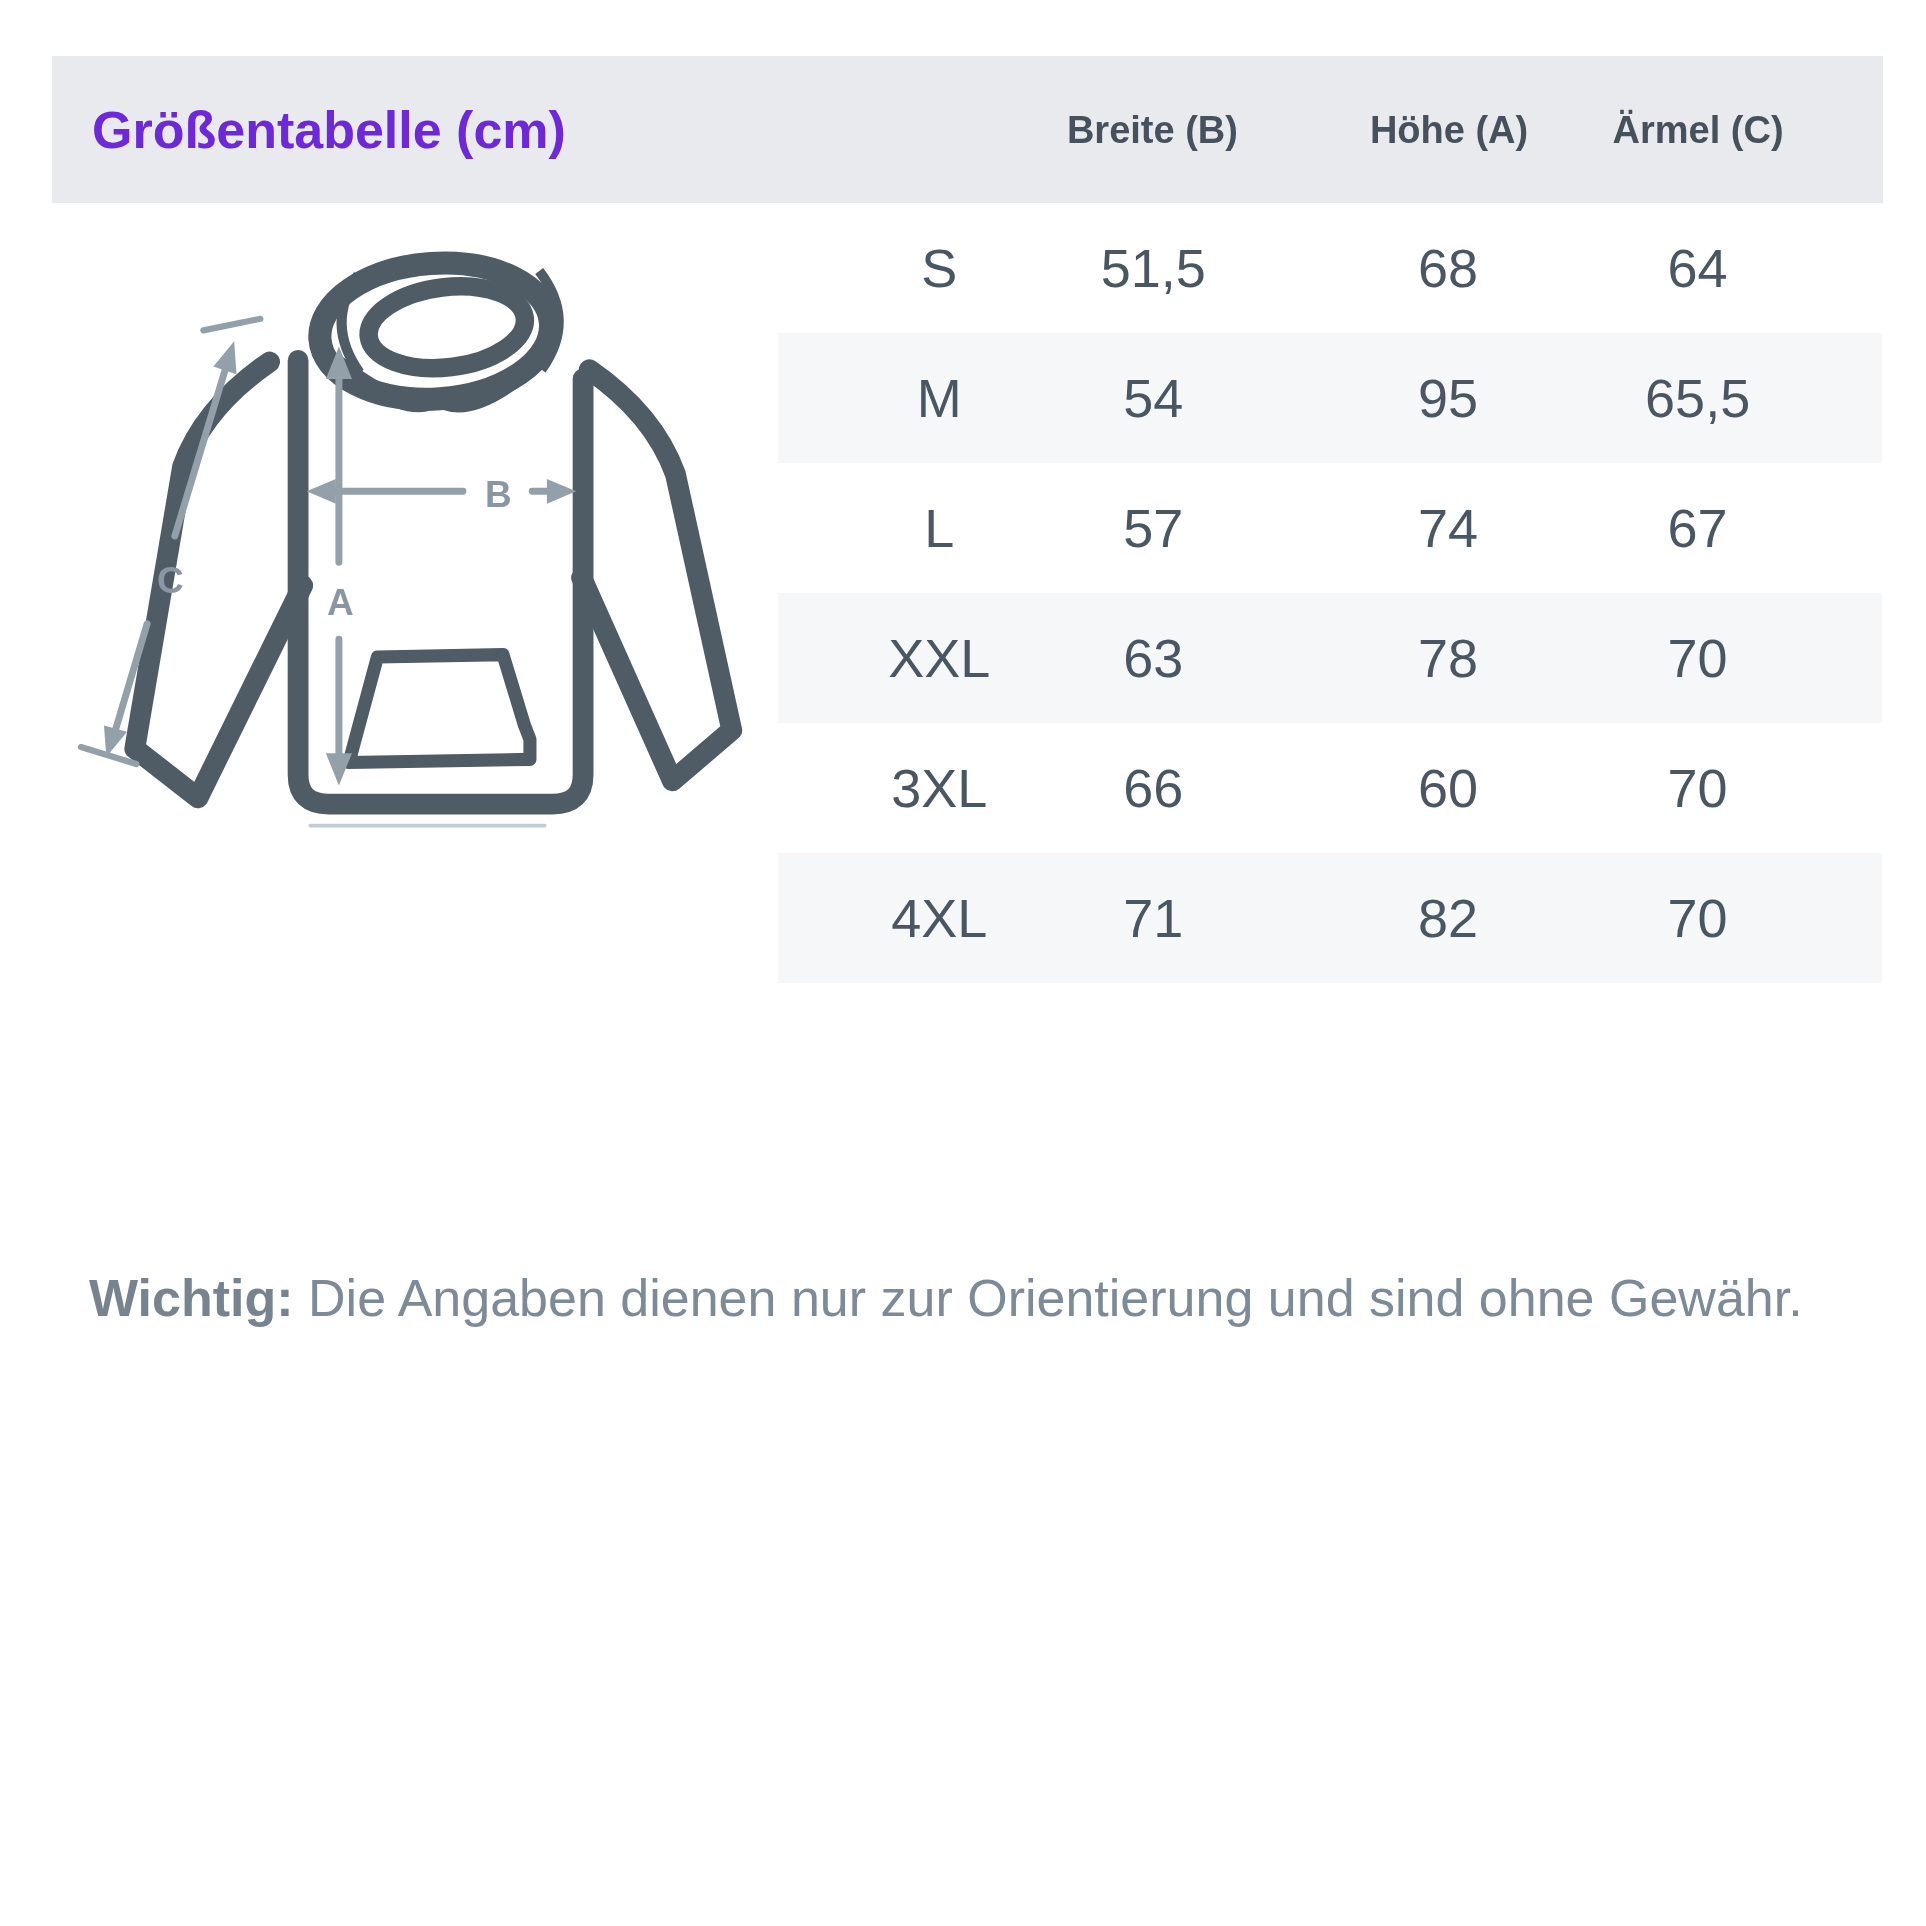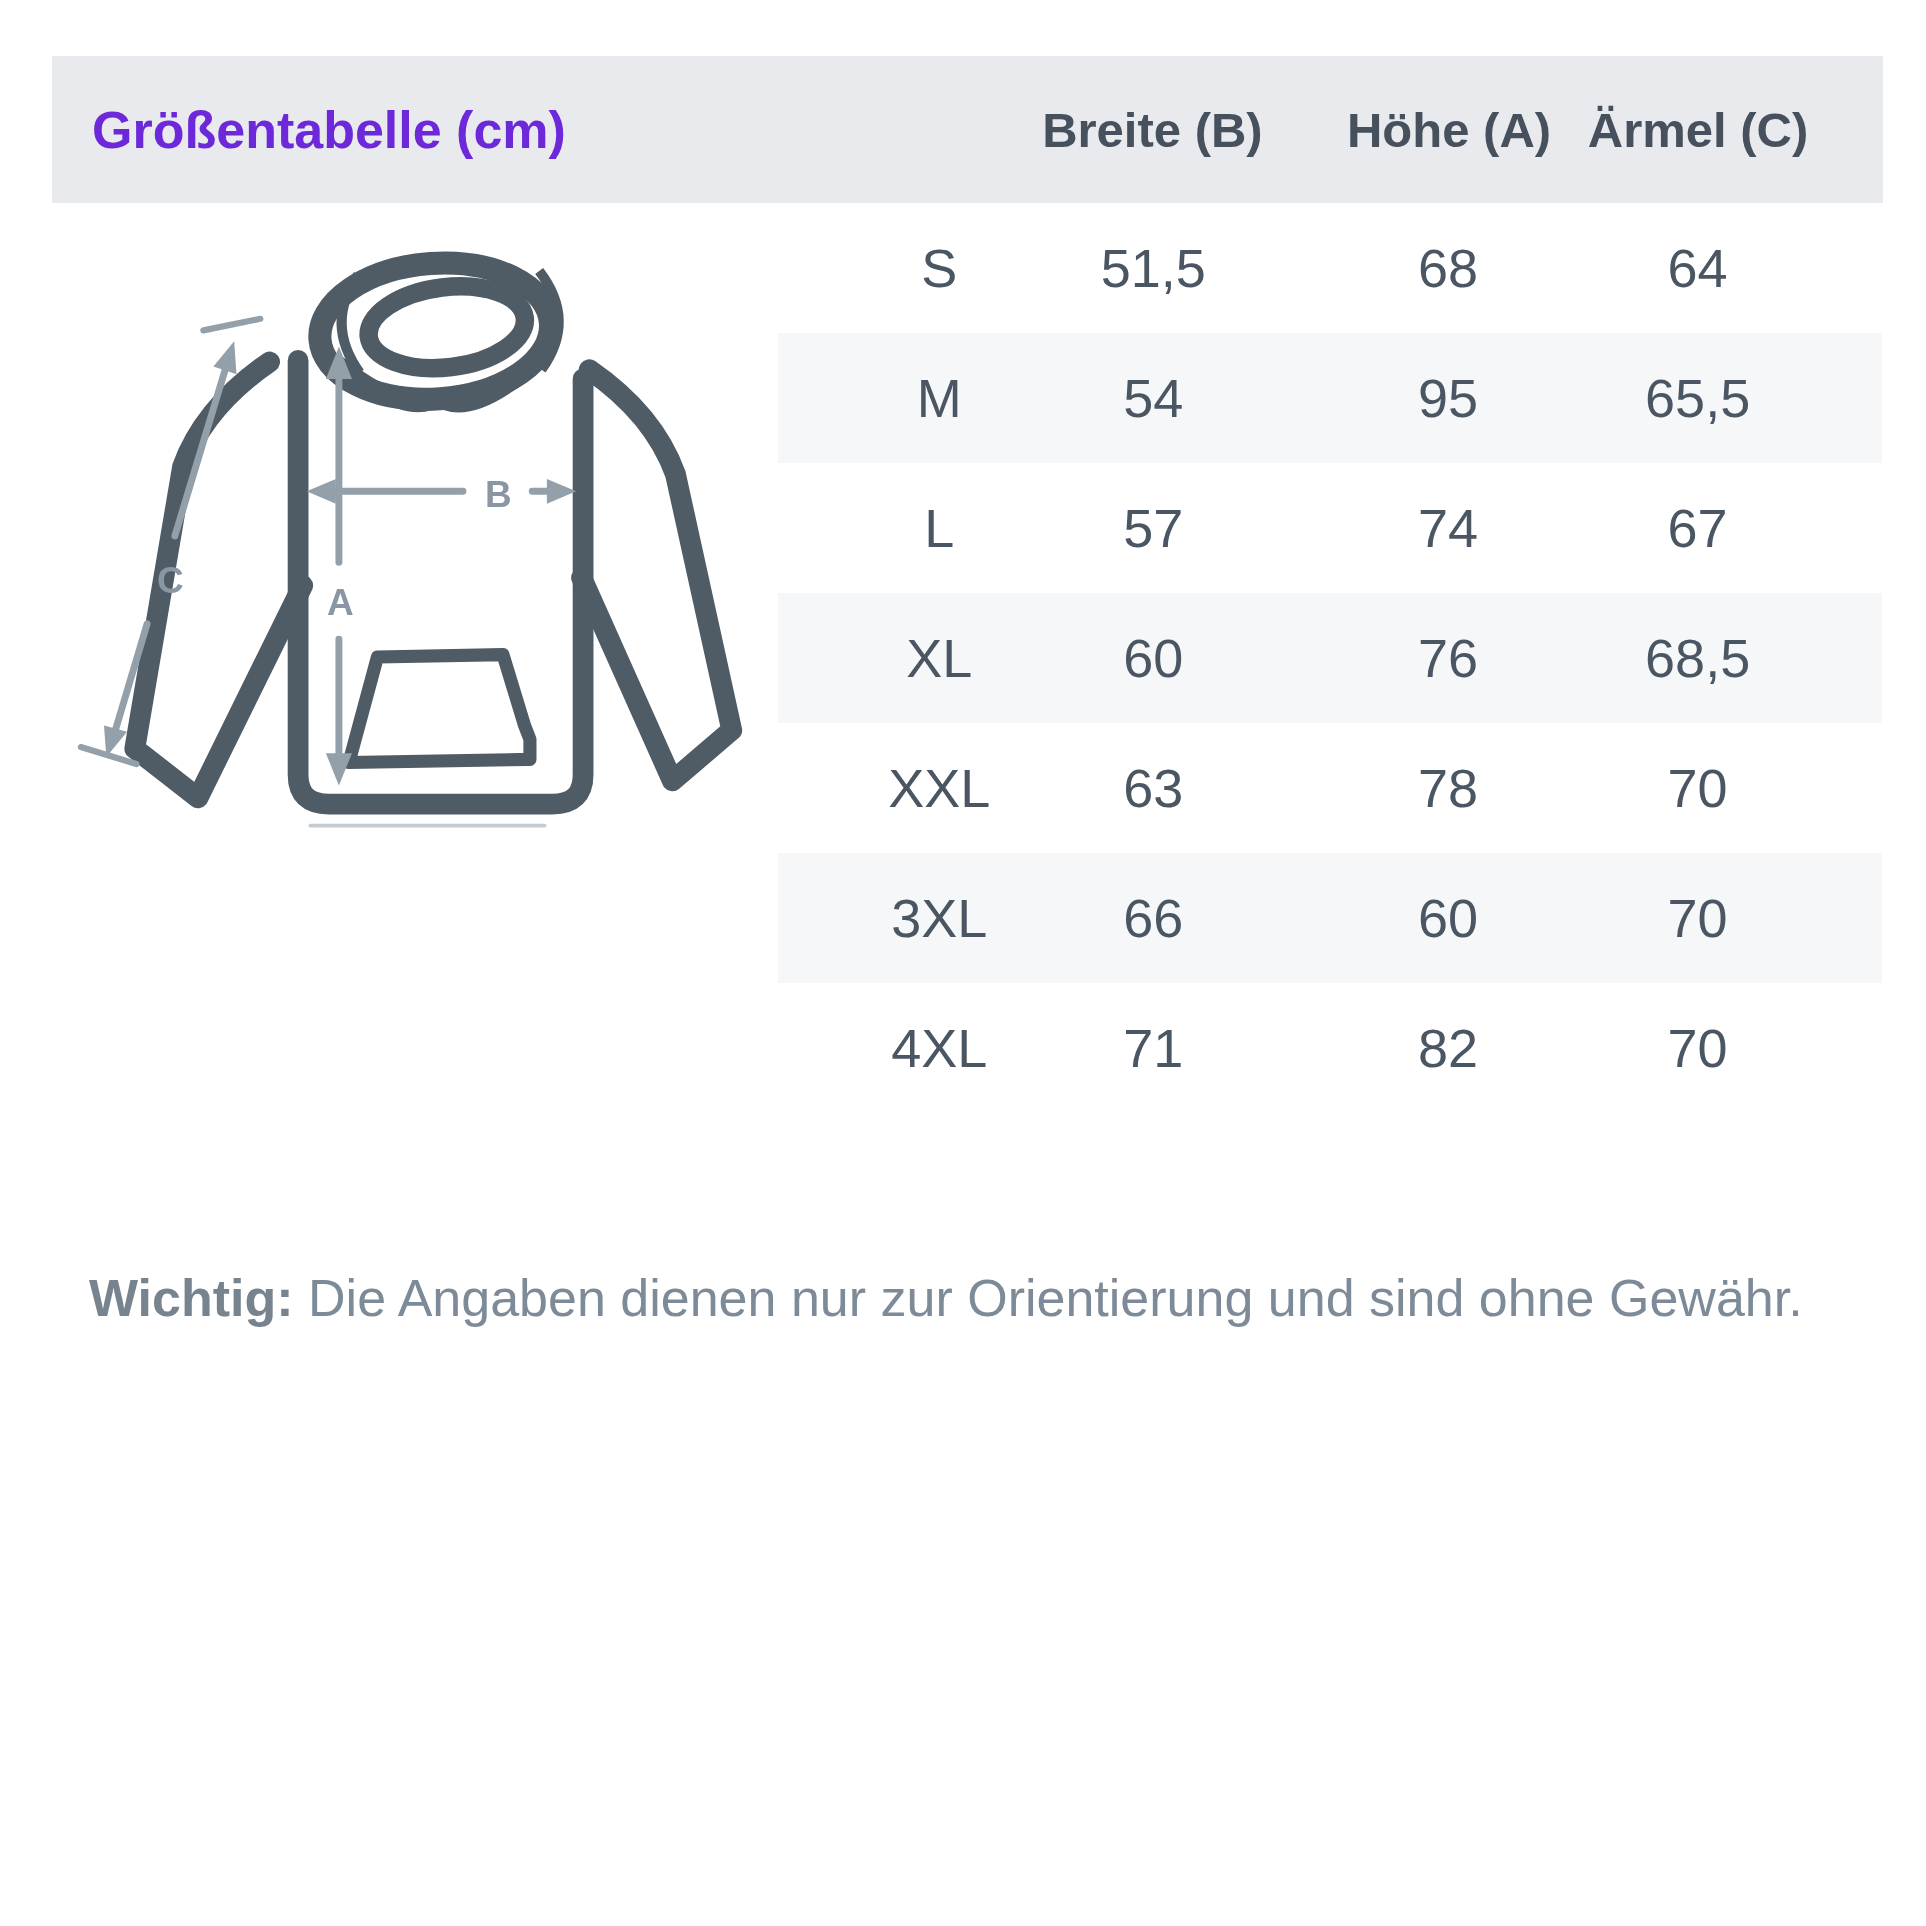--- a/index.html
+++ b/index.html
@@ -14,21 +14,21 @@
   .header-bar{
     position:absolute;left:52px;top:56px;width:1831px;height:147px;
     background:#e9eaee;
   }
   .title{
     position:absolute;left:40px;top:50%;transform:translateY(-50%);
     font-size:52px;font-weight:bold;color:#6d28d9;letter-spacing:0px;white-space:nowrap;
   }
   .col-header{
     position:absolute;top:50%;transform:translate(-50%,-50%);
-    font-size:49px;font-weight:bold;color:#47515e;white-space:nowrap;
+    font-size:38px;font-weight:bold;color:#47515e;white-space:nowrap;
   }
   .col-header.c-breite{left:60.1%;}
   .col-header.c-hoehe{left:76.3%;}
   .col-header.c-aermel{left:89.9%;}
 
   
   .rows{
     position:absolute;left:778px;top:203px;width:1104px;height:1039px;
   }
   .row{position:relative;height:130px;}
@@ -82,26 +82,20 @@
       <span class="cell c-size">M</span>
       <span class="cell c-breite">54</span>
       <span class="cell c-hoehe">95</span>
       <span class="cell c-aermel">65,5</span>
     </div>
       <div class="row">
       <span class="cell c-size">L</span>
       <span class="cell c-breite">57</span>
       <span class="cell c-hoehe">74</span>
       <span class="cell c-aermel">67</span>
-    </div>
-      <div class="row">
-      <span class="cell c-size">XL</span>
-      <span class="cell c-breite">60</span>
-      <span class="cell c-hoehe">76</span>
-      <span class="cell c-aermel">68,5</span>
     </div>
       <div class="row">
       <span class="cell c-size">XXL</span>
       <span class="cell c-breite">63</span>
       <span class="cell c-hoehe">78</span>
       <span class="cell c-aermel">70</span>
     </div>
       <div class="row">
       <span class="cell c-size">3XL</span>
       <span class="cell c-breite">66</span>

